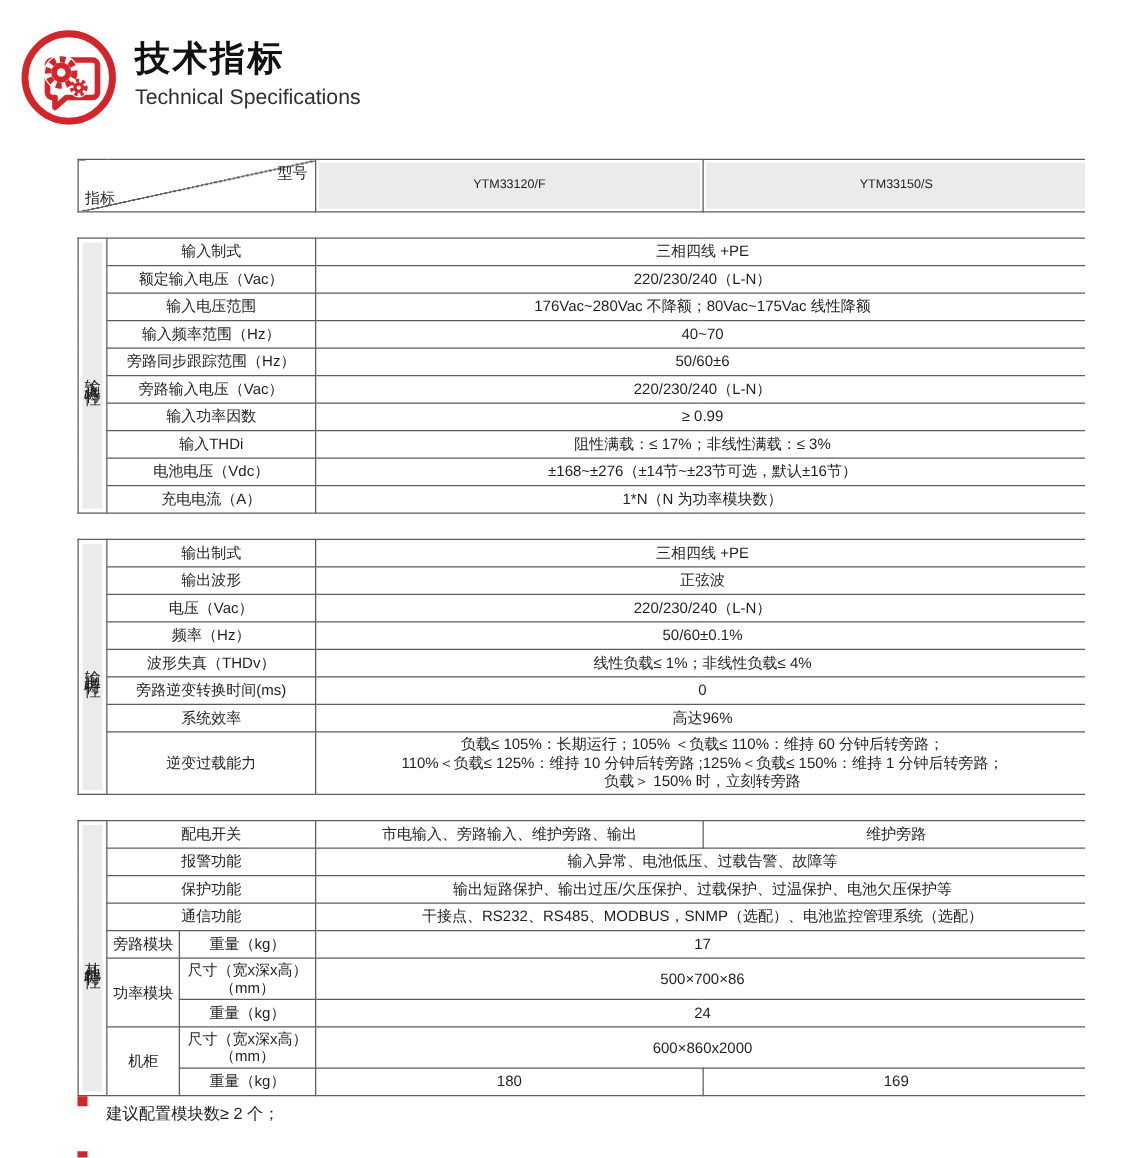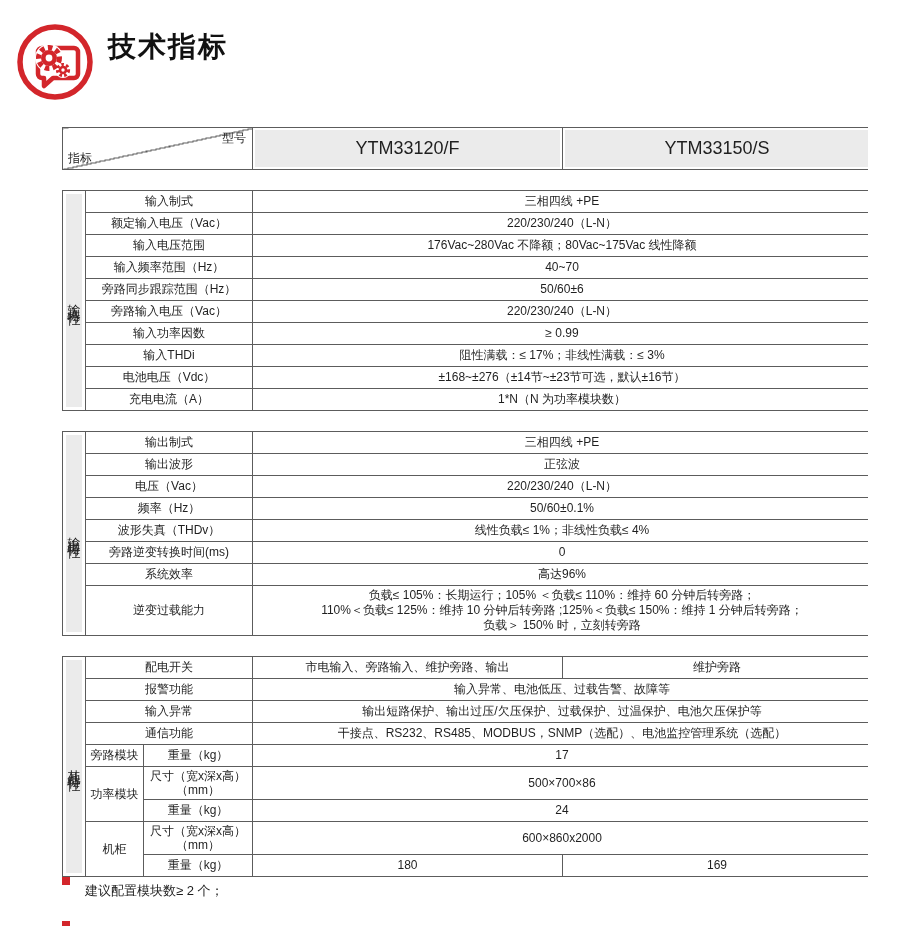--- a/index.html
+++ b/index.html
@@ -48,21 +48,21 @@
       var(--line) calc(50% - 0.6px),
       var(--line) calc(50% + 0.6px),
       transparent calc(50% + 0.6px));
   }
   .c-tr{position:absolute;top:3px;right:6px;font-size:12px;}
   .c-bl{position:absolute;bottom:3px;left:5px;font-size:12px;}
 
   td.model{
     background:var(--cellgray);
     box-shadow:inset 0 0 0 2px #fff;
-    font-size:18px;
+    font-size:10px;
   }
   td.sec{
     background:var(--cellgray);
     box-shadow:inset 0 0 0 3px #fff;
     padding:0;
   }
   .sec-label{
     writing-mode:vertical-rl;text-orientation:upright;
     display:inline-block;font-size:13px;letter-spacing:3px;
     line-height:1;margin:0 auto;
@@ -94,20 +94,21 @@
       <circle cx="34" cy="36" r="10.5" fill="none" stroke="#d3262b" stroke-width="5" stroke-dasharray="4.6 3.4"></circle>
       <circle cx="34" cy="36" r="8" fill="#d3262b"></circle>
       <circle cx="34" cy="36" r="3.4" fill="#fff"></circle>
 
       <circle cx="48" cy="48" r="5.6" fill="none" stroke="#d3262b" stroke-width="3" stroke-dasharray="2.6 2.2"></circle>
       <circle cx="48" cy="48" r="4.3" fill="#d3262b"></circle>
       <circle cx="48" cy="48" r="1.7" fill="#fff"></circle>
     </svg>
     <div class="titles">
       <div class="title-cn">技术指标</div>
+      <div class="title-en">Technical Specifications</div>
     </div>
   </div>
 
   <div class="table-wrap">
 
     <table class="spec">
       <colgroup>
           <col style="width:23px">
           <col style="width:58px">
           <col style="width:109px">
@@ -241,21 +242,21 @@
         <td class="sec" rowspan="9"><span class="sec-label">其他特性</span></td>
         <td class="lbl" colspan="2">配电开关</td>
         <td class="val">市电输入、旁路输入、维护旁路、输出</td>
         <td class="val">维护旁路</td>
       </tr>
       <tr class="r">
         <td class="lbl" colspan="2">报警功能</td>
         <td class="val" colspan="2">输入异常、电池低压、过载告警、故障等</td>
       </tr>
       <tr class="r">
-        <td class="lbl" colspan="2">输入异常</td>
+        <td class="lbl" colspan="2">保护功能</td>
         <td class="val" colspan="2">输出短路保护、输出过压/欠压保护、过载保护、过温保护、电池欠压保护等</td>
       </tr>
       <tr class="r">
         <td class="lbl" colspan="2">通信功能</td>
         <td class="val" colspan="2">干接点、RS232、RS485、MODBUS，SNMP（选配）、电池监控管理系统（选配）</td>
       </tr>
       <tr class="r">
         <td class="lbl">旁路模块</td>
         <td class="lbl">重量（kg）</td>
         <td class="val" colspan="2">17</td>

